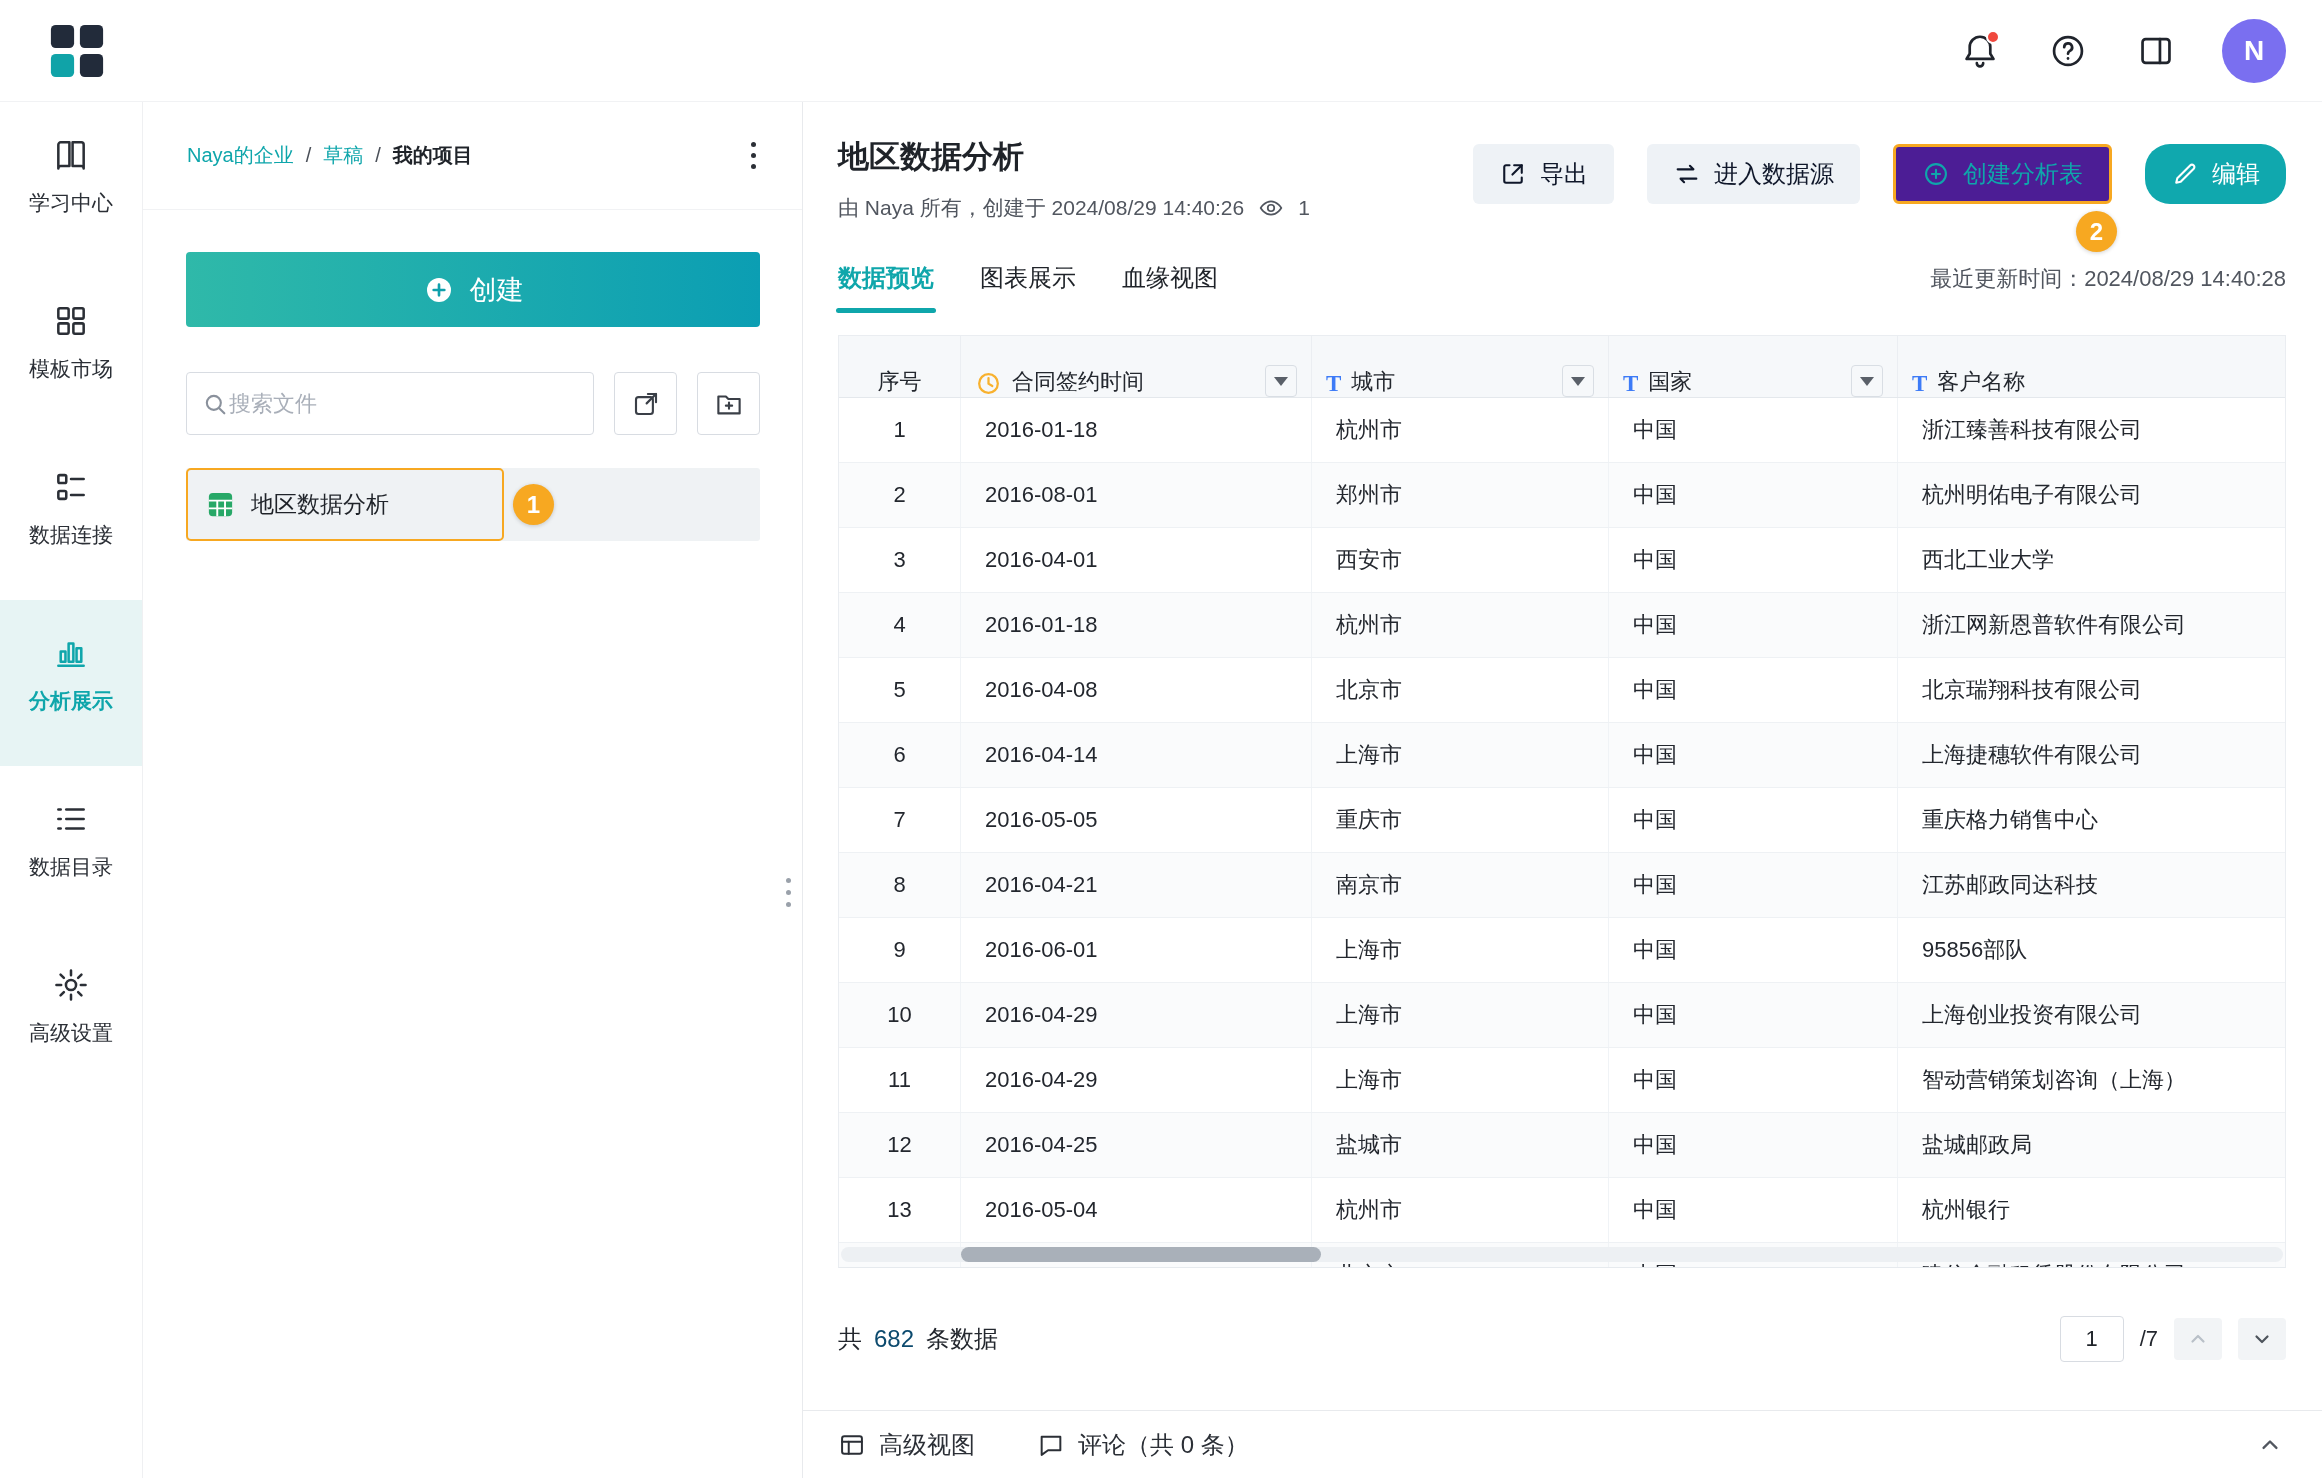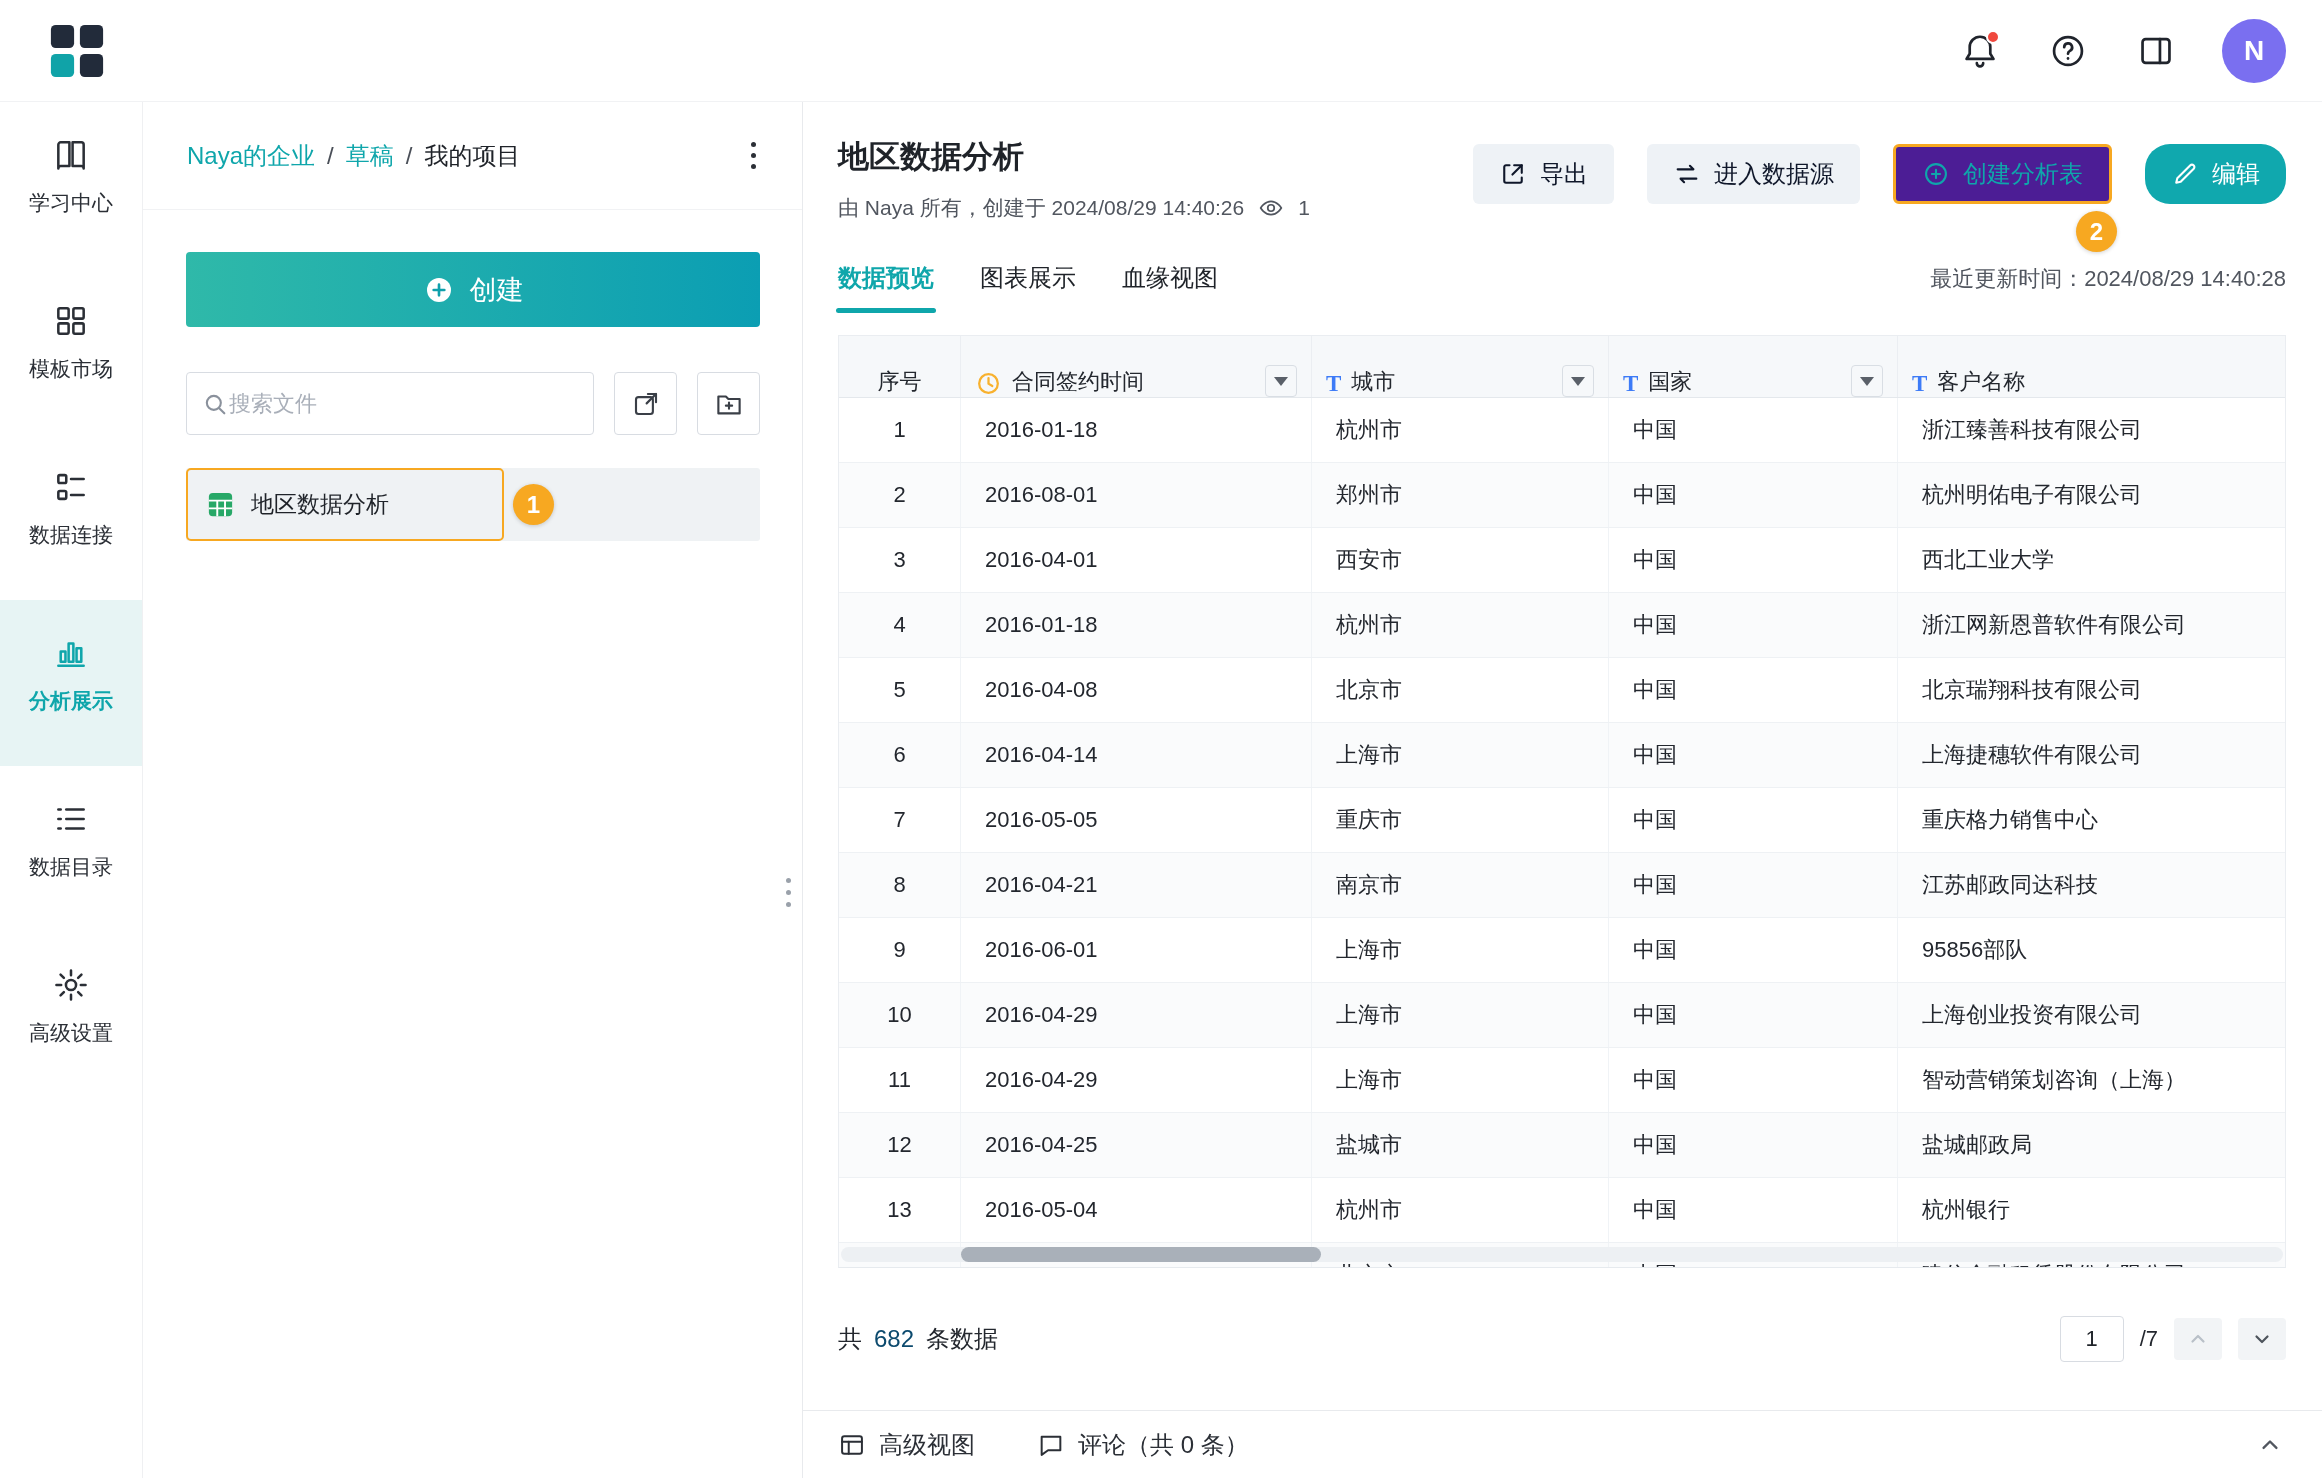--- a/index.html
+++ b/index.html
@@ -23,24 +23,24 @@
   .sidebar { width:143px; flex:0 0 143px; border-right:1px solid #EFF0F2; background:#fff; }
   .side-item { height:166px; display:flex; flex-direction:column; align-items:center; padding-top:34px; cursor:pointer; color:#2B2F36; }
   .side-item svg { width:38px; height:38px; stroke:currentColor; fill:none; stroke-width:1.6; stroke-linecap:round; stroke-linejoin:round; }
   .side-item .side-label { margin-top:15px; font-size:21px; }
   .side-item.active { background:#E7F4F4; color:#0FA6AB; }
   .side-item.active .side-label { font-weight:bold; }
 
   
   .filepanel { width:660px; flex:0 0 660px; border-right:1px solid #E8EAED; position:relative; background:#fff; display:flex; flex-direction:column; }
   .breadcrumb-row { height:108px; flex:0 0 108px; display:flex; align-items:center; justify-content:space-between; padding:0 40px 0 44px; border-bottom:1px solid #F1F2F4; }
-  .breadcrumb { display:flex; align-items:center; gap:12px; font-size:24px; }
+  .breadcrumb { display:flex; align-items:center; gap:12px; font-size:20px; }
   .crumb-link { color:#0FA6AB; cursor:pointer; }
   .crumb-sep { color:#4A4F58; }
-  .crumb-current { color:#1F2329; }
+  .crumb-current { color:#1F2329;font-weight:bold; }
   .dots-v { display:flex; flex-direction:column; gap:6px; cursor:pointer; padding:6px; }
   .dots-v i { width:5px; height:5px; border-radius:50%; background:#2B2F36; }
   .panel-body { padding:42px 42px 0 43px; }
   .create-btn { width:100%; height:75px; border:none; border-radius:4px; cursor:pointer;
     background:linear-gradient(90deg,#2FB9A9 0%,#0B9EB3 100%); color:#fff; font-size:27px;
     display:flex; align-items:center; justify-content:center; gap:15px; font-family:inherit; }
   .create-btn svg { width:32px; height:32px; }
   .search-row { margin-top:45px; display:flex; align-items:center; gap:20px; }
   .search-box { flex:1; height:63px; border:1px solid #D8DCE2; border-radius:4px; display:flex; align-items:center; gap:0; padding:0 14px; background:#fff; }
   .search-box svg { width:28px; height:28px; stroke:#8A919C; fill:none; stroke-width:1.8; stroke-linecap:round; }

